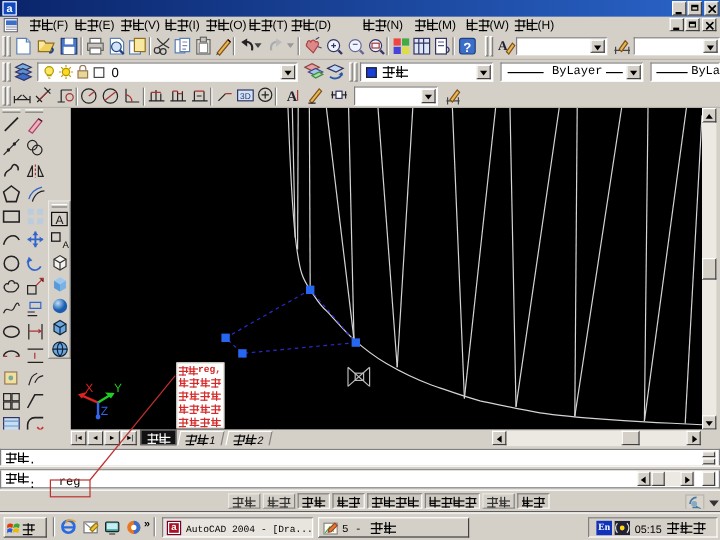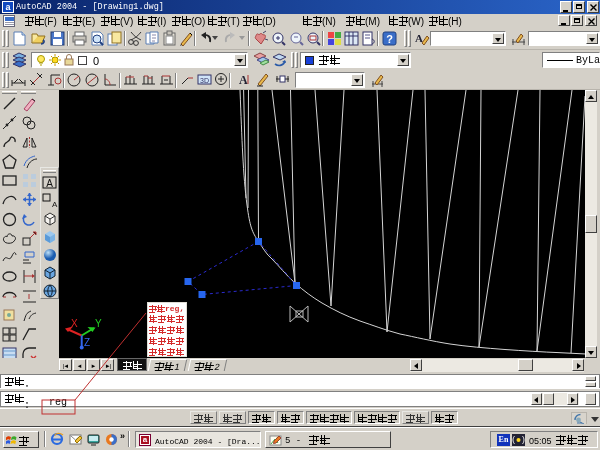--- a/index.html
+++ b/index.html
@@ -31,21 +31,20 @@
 .m10 .g,.m10 .g2{width:10px;height:10px;margin:0 0.5px}
 .m11 .g,.m11 .g2{width:9px;height:10px;margin:0 0.5px}
 .ic{position:absolute;top:2px;width:17px;height:17px}
 .sep{position:absolute;top:3px;width:2px;height:15px;border-left:1px solid #808080;border-right:1px solid #fff}
 </style></head>
 <body>
 <div id="win">
 
 <div class="abs" style="left:0;top:0;width:600px;height:14px;background:linear-gradient(to right,#0a246a,#2a64c8)">
   <div class="abs" style="left:2px;top:1px;width:12px;height:12px;background:#1048c0;border:1px solid #fff;color:#fff;font:bold 9px 'Liberation Sans';text-align:center;line-height:10px">a</div>
-  <div class="abs" style="left:16px;top:2px;color:#fff;font:8.5px 'Liberation Mono',monospace;letter-spacing:0">AutoCAD 2004 - [Drawing1.dwg]</div>
   <div class="abs rz" style="left:560px;top:1px;width:12px;height:12px;background:#d4d0c8">
         <div class="abs" style="left:2px;top:8px;width:5px;height:2px;background:#000"></div>
       </div>
   <div class="abs rz" style="left:573px;top:1px;width:12px;height:12px;background:#d4d0c8">
         <div class="abs" style="left:2px;top:2px;width:6px;height:5px;border:1px solid #000;border-top-width:2px"></div>
       </div>
   <div class="abs rz" style="left:587px;top:1px;width:12px;height:12px;background:#d4d0c8">
         <svg class="abs" style="left:2px;top:2px" width="7" height="7" viewBox="0 0 7 7">
           <path d="M0.5,0.5 L6.5,6.5 M6.5,0.5 L0.5,6.5" stroke="#000" stroke-width="1.4"></path>
         </svg>
@@ -238,20 +237,26 @@
 <svg class="ic" style="left:271px;top:1px" viewBox="0 0 17 17">
         <path d="M2 6l6-3 7 3-6 3z" fill="#c0d8f0" stroke="#336"></path>
         <path d="M4 13c4 3 9 1 10-3" fill="none" stroke="#2a5aa8" stroke-width="1.6"></path>
         <path d="M15 12l-1-3-3 2z" fill="#2a5aa8"></path>
       </svg>
 <div class="grip abs" style="left:291px;top:2px;height:16px"></div>
       <div class="grip abs" style="left:295px;top:2px;height:16px"></div>
 <div class="combo abs" style="left:300px;top:2px;width:111px;height:16px">
   <div class="abs" style="left:4px;top:3px;width:9px;height:9px;background:#1840d8;border:1px solid #222"></div>
   <span class="abs m10" style="left:17px;top:2px;color:#000"><span class="g"></span><span class="g2"></span></span>
+  <div class="cbtn"></div>
+</div>
+<div class="combo abs" style="left:417px;top:2px;width:119px;height:16px">
+  <div class="abs" style="left:5px;top:7px;width:30px;height:1px;background:#000"></div>
+  <span class="abs" style="left:42px;top:2px;font:10px 'Liberation Mono';color:#000">ByLayer</span>
+  <div class="abs" style="left:87px;top:7px;width:14px;height:1px;background:#000"></div>
   <div class="cbtn"></div>
 </div>
 <div class="combo abs" style="left:542px;top:2px;width:58px;height:16px">
   <div class="abs" style="left:4px;top:7px;width:26px;height:1px;background:#000"></div>
   <span class="abs" style="left:33px;top:2px;font:10px 'Liberation Mono';color:#000">ByLaye</span>
 </div>
 </div>
 
 <div id="tb3" class="abs" style="left:0;top:70px;width:600px;height:20px;background:#d4d0c8;border-bottom:1px solid #b8b4ac">
 <div class="grip abs" style="left:2px;top:2px;height:16px"></div>
@@ -653,21 +658,21 @@
  <span class="abs" style="left:19px;top:4px;font:9px 'Liberation Mono';color:#000">5 - </span>
  <span class="abs m10" style="left:42px;top:3px;color:#000"><span class="g"></span><span class="g2"></span></span>
 </div>
 <div class="abs sz" style="left:490px;top:3px;width:108px;height:17px;background:#d4d0c8">
  <div class="abs" style="left:6px;top:2px;width:13px;height:12px;background:#1133bb;color:#fff;font:bold 8px 'Liberation Serif';text-align:center;line-height:12px">En</div>
  <svg class="abs" style="left:21px;top:2px" width="13" height="12" viewBox="0 0 13 12">
           <rect width="13" height="12" fill="#223"></rect>
           <circle cx="6.5" cy="6" r="2" fill="#ffd820"></circle>
           <path d="M2.5 2a6 6 0 000 8M10.5 2a6 6 0 010 8" stroke="#ddd" fill="none"></path>
         </svg>
- <span class="abs" style="left:38px;top:4px;font:9px 'Liberation Sans';color:#000">05:05</span>
+ <span class="abs" style="left:38px;top:4px;font:9px 'Liberation Sans';color:#000">05:15</span>
  <span class="abs m10" style="left:64px;top:3px;color:#000"><span class="g"></span><span class="g2"></span><span class="g"></span></span>
 </div>
 </div>
 
 <svg id="ann" class="abs" style="left:0;top:0;pointer-events:none" width="600" height="450">
 <path d="M146,313 L75,400" stroke="#c03030" fill="none"></path>
 <rect x="42" y="400" width="33" height="14" fill="none" stroke="#c03030"></rect>
 </svg>
 <div class="abs" style="left:147px;top:302px;width:40px;height:55px;background:#fff;border:1px solid #e0dcd4;color:#d42a2a;font-size:0;padding:1px 0 0 1px;line-height:0">
 <span style="display:block;height:11px;padding-top:1px"><span class="g" style="width:8px;height:8px"></span><span class="g2" style="width:8px;height:8px"></span><span style="display:inline-block;vertical-align:top;font:bold 8px 'Liberation Mono';line-height:8px">reg,</span></span>

